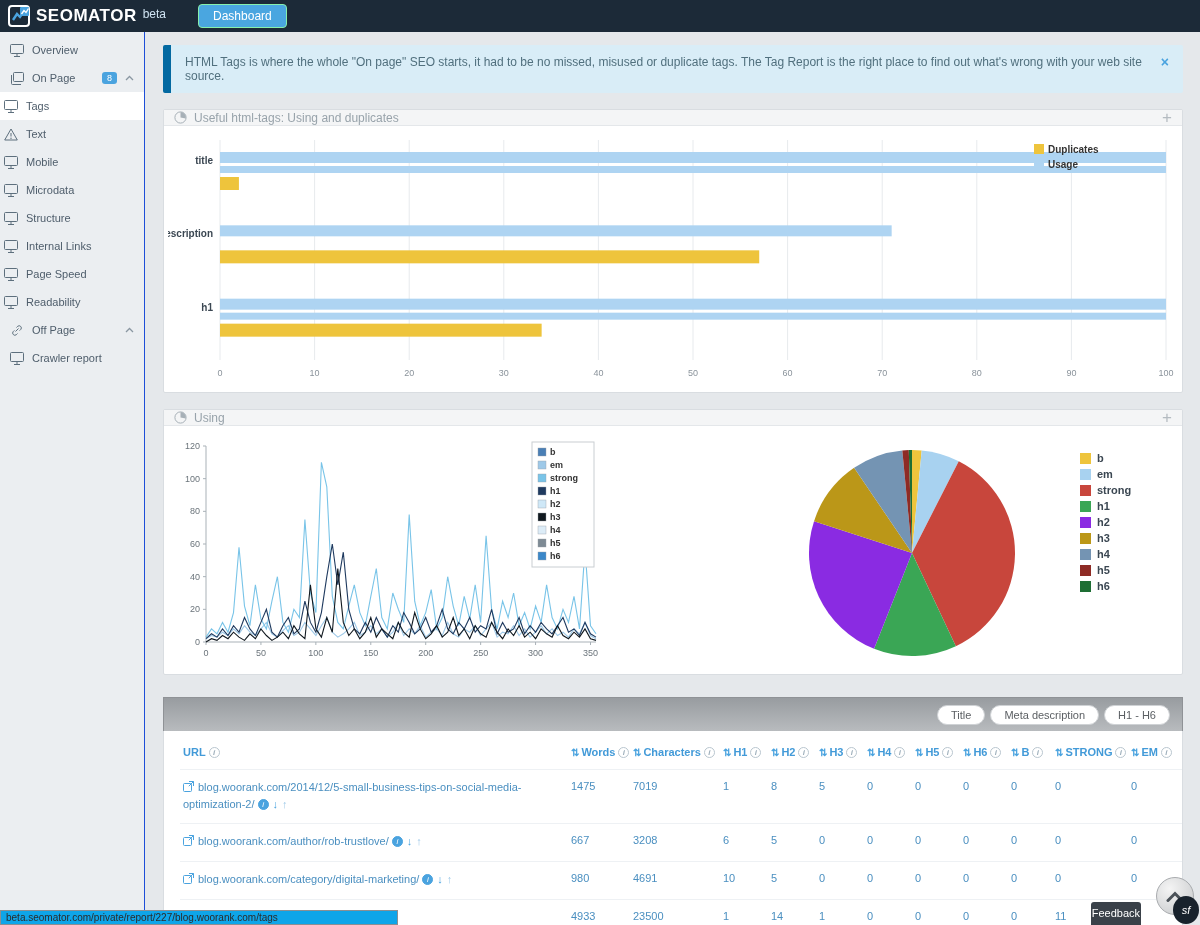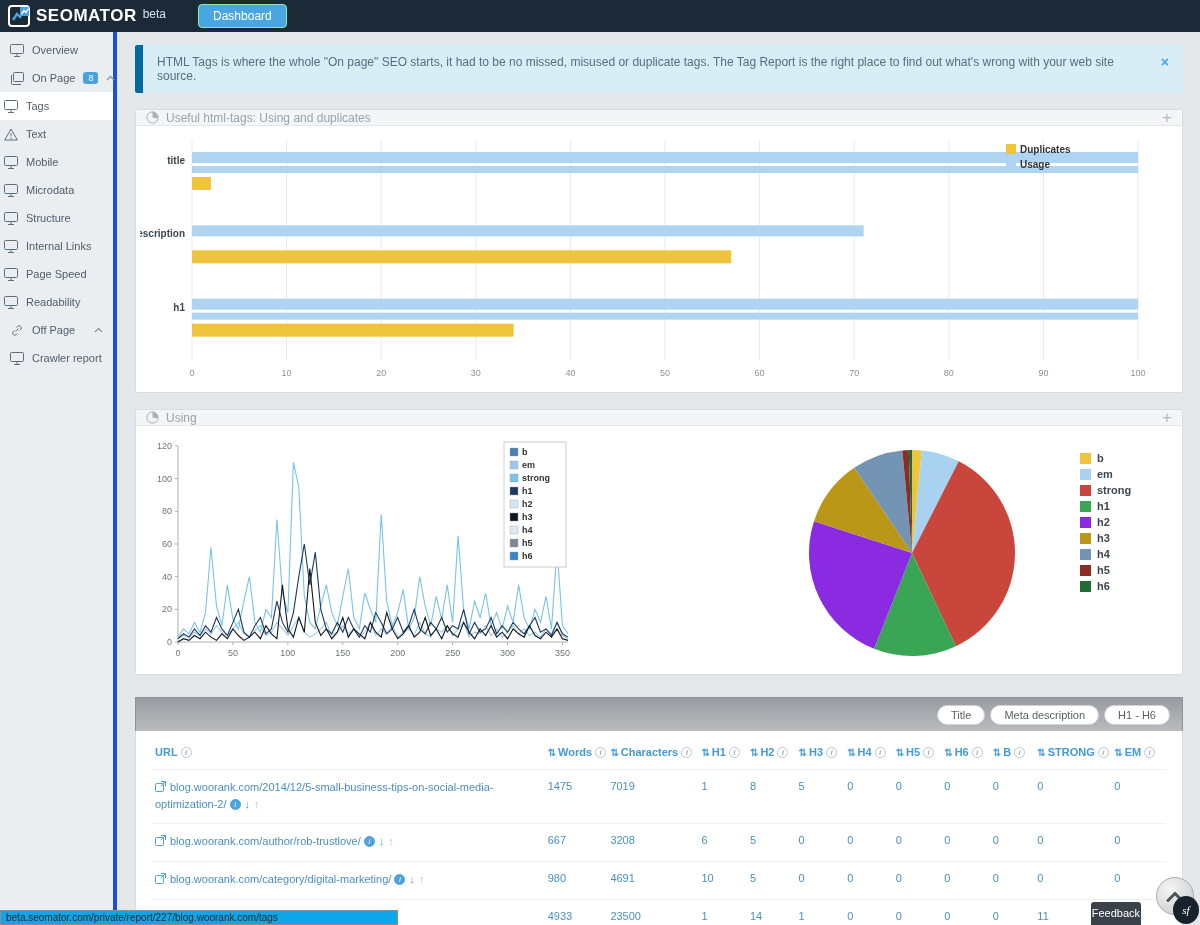--- a/index.html
+++ b/index.html
@@ -13,21 +13,21 @@
   .logo-text { font-size:17px; font-weight:bold; letter-spacing:0.5px; line-height:22px; }
   .logo-beta { font-size:12px; color:#cfe3f2; margin-top:2px; }
   .btn-blue { background:#4aa6e0; border:1px solid #86efac; color:#fff; font-size:12px; border-radius:4px; padding:4px 14px; cursor:pointer; font-family:inherit; }
   .topbar-right { margin-left:auto; display:flex; gap:8px; align-items:center; }
   .user-chip { background:#fff; border:1px solid #cfd6dc; border-radius:4px; display:flex; align-items:center; gap:7px; padding:3px 9px; font-size:12px; color:#35506b; cursor:pointer; }
   .avatar { width:18px; height:18px; border-radius:2px; background:linear-gradient(135deg,#d7c2a6,#9a7e62); position:relative; overflow:hidden; }
   .avatar:after { content:""; position:absolute; left:5px; top:3px; width:8px; height:8px; border-radius:50%; background:#6e5844; }
 
   
   .layout { display:flex; height:893px; }
-  .sidebar { width:117px; background:#ebeef1; border-right:4px solid #1d4ed8; padding-top:4px; flex:none; }
+  .sidebar { width:145px; background:#ebeef1; border-right:1px solid #1d4ed8; padding-top:4px; flex:none; }
   .side-item { display:flex; align-items:center; gap:8px; height:28px; padding:0 10px; font-size:11px; color:#4e5d6b; cursor:pointer; white-space:nowrap; }
   .side-item .ic { color:#5d6f7d; display:flex; flex:none; }
   .side-item.sub { padding-left:4px; }
   .side-item.active { background:#ffffff; }
   .badge { background:#4aa3df; color:#fff; border-radius:3px; font-size:9px; padding:1px 5px; margin-left:auto; }
   .chev { color:#8a97a2; display:flex; }
   .chev.auto { margin-left:auto; }
 
   .main { flex:1; padding:13px 17px 0 18px; overflow:hidden; position:relative; }
 
@@ -61,21 +61,21 @@
   .sort-ic { color:#4aa3df; font-size:10px; margin-right:2px; cursor:pointer; }
   .info-ic { display:inline-block; width:11px; height:11px; border-radius:50%; border:1px solid #b9c6cf; color:#9fb0bc; font-size:8px; font-style:italic; line-height:10px; text-align:center; margin-left:3px; vertical-align:1px; cursor:pointer; }
   .info-ic.solid { background:#4aa3df; border-color:#4aa3df; color:#fff; }
   .arrow-ic { color:#4aa3df; cursor:pointer; margin-left:4px; font-size:11px; }
   .arrow-ic.light { color:#9ec9e8; }
   .ext-ic { color:#4aa3df; display:inline-block; vertical-align:-1px; margin-right:4px; }
 
   
   .feedback-btn { position:absolute; right:59px; bottom:0; background:#3a4149; color:#fff; font-size:11px; padding:5px 1px 6px; border-radius:3px 3px 0 0; border:none; cursor:pointer; font-family:inherit; }
   .scroll-top { position:absolute; right:6px; bottom:10px; width:38px; height:38px; border-radius:50%; background:radial-gradient(circle at 35% 30%, #f4f4f4, #c6c8ca); border:1px solid #a8abae; display:flex; align-items:center; justify-content:center; cursor:pointer; }
-  .sf-circle { position:absolute; right:1px; bottom:1px; width:26px; height:28px; border-radius:50%; background:#18222c; color:#fff; font-style:italic; font-size:11px; display:flex; align-items:center; justify-content:center; cursor:pointer;font-family:Liberation Serif, serif; }
+  .sf-circle { position:absolute; right:1px; bottom:1px; width:26px; height:28px; border-radius:50%; background:#18222c; color:#fff; font-style:italic; font-size:11px; display:flex; align-items:center; justify-content:center; cursor:pointer; }
   .status-bar { position:absolute; left:0; bottom:0; background:#0ea5e9; border:1px solid #8a8f93; font-size:10px; color:#2b2b2b; padding:1px 5px; width:398px; height:15px; line-height:12px; white-space:nowrap; overflow:hidden; }
 </style>
 </head>
 <body>
 
 <div class="topbar">
   <div class="logo">
     <svg width="22" height="22" viewBox="0 0 22 22">
       <rect x="1" y="1" width="20" height="20" rx="3" fill="none" stroke="#ffffff" stroke-width="2"></rect>
       <path d="M5 15l4-6 3 3 5-7" fill="none" stroke="#4aa3df" stroke-width="2.4"></path>

